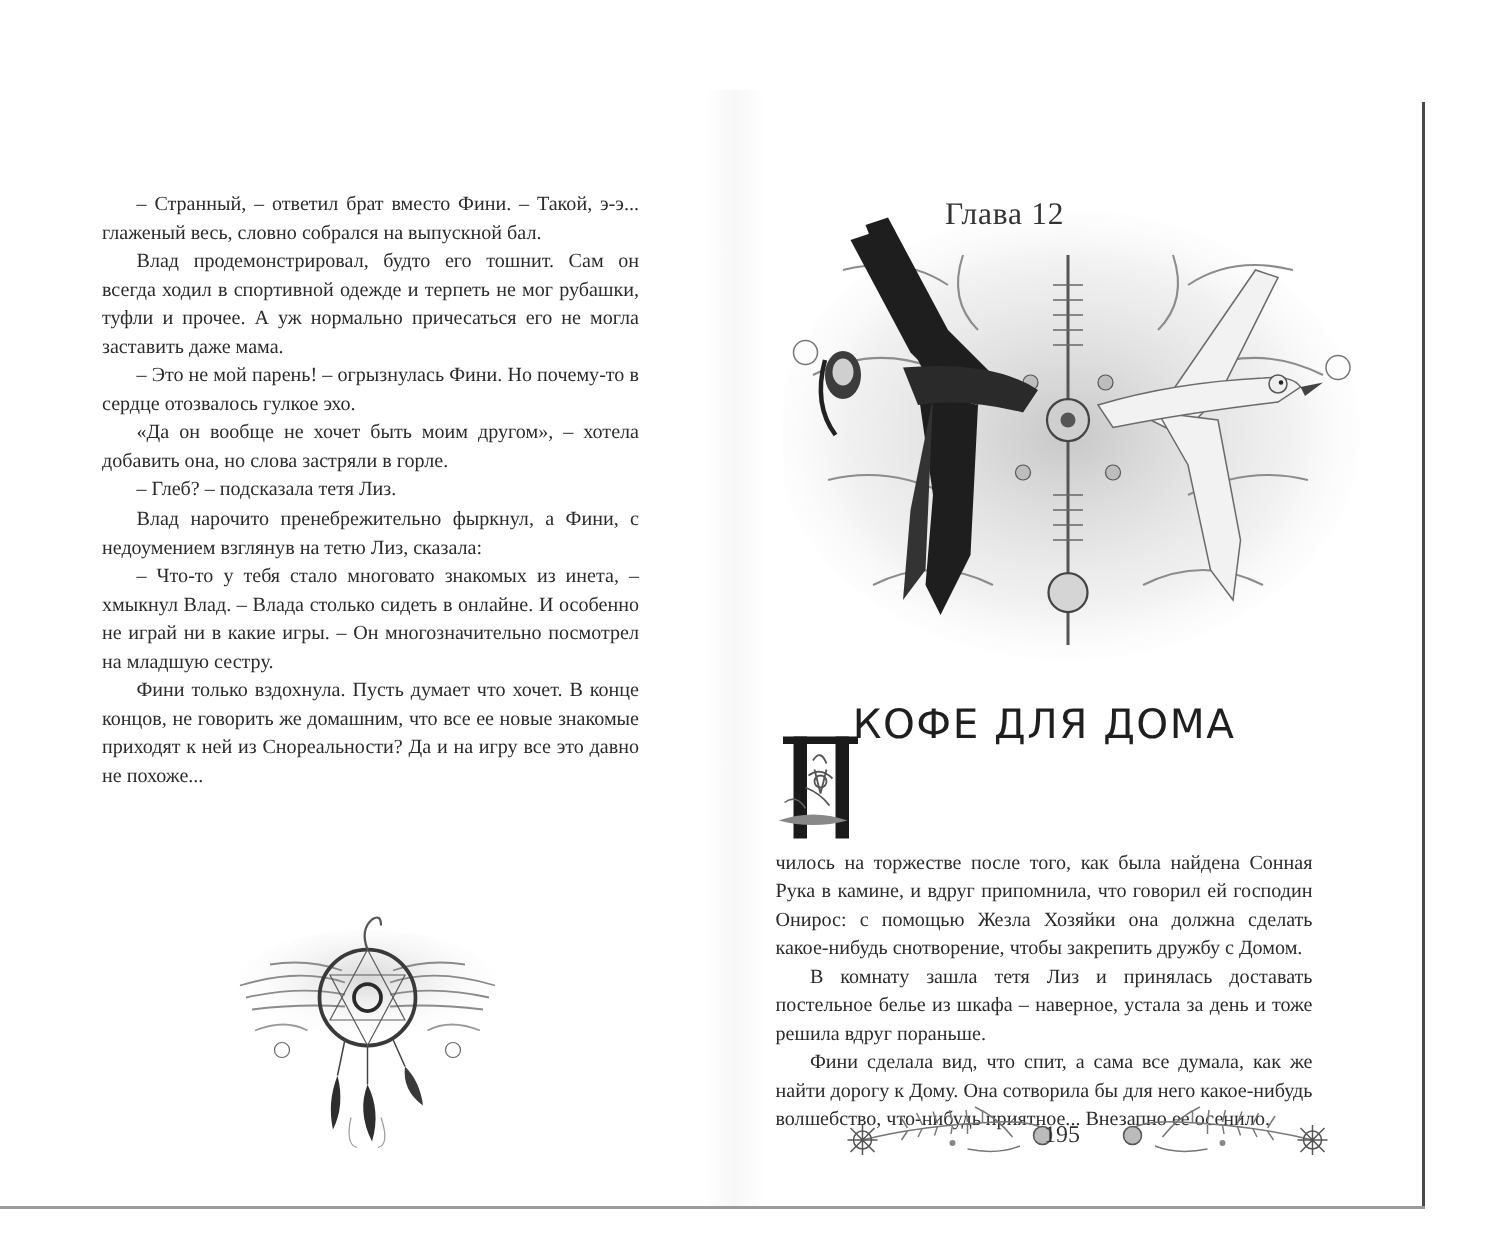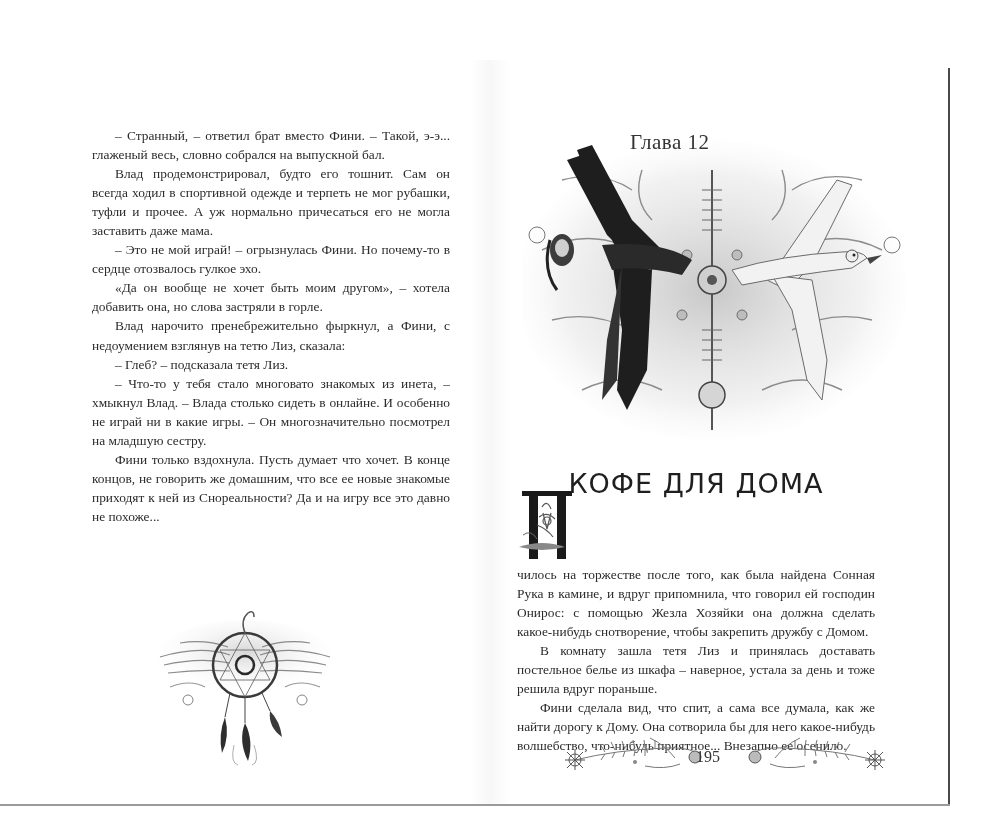--- a/index.html
+++ b/index.html
@@ -48,21 +48,21 @@
       letter-spacing: 0;
       color: #2b2b2b;
     }
     .text-block p {
       margin: 0;
       text-indent: 23px;
     }
     .text-block p.noindent { text-indent: 0; }
 
     .left-text {
-      left: 68px; top: 126px; width: 358px; margin-left: 24px;
+      left: 68px; top: 126px; width: 358px;
     }
 
     
     .chapter-number {
       position: absolute;
       left: 630px; top: 130px;
       width: 110px;
       text-align: left;
       font-size: 21px;
       color: #333;
@@ -127,24 +127,24 @@
 <body>
 
 <div class="spread">
   <div class="gutter-shadow"></div>
   <div class="right-edge"></div>
   <div class="bottom-edge"></div>
 
   <div class="text-block left-text">
     <p>– Странный, – ответил брат вместо Фини. – Такой, э-э... глаженый весь, словно собрался на выпускной бал.</p>
     <p>Влад продемонстрировал, будто его тошнит. Сам он всегда ходил в спортивной одежде и терпеть не мог рубашки, туфли и прочее. А уж нормально причесаться его не могла заставить даже мама.</p>
-    <p>– Это не мой играй! – огрызнулась Фини. Но почему-то в сердце отозвалось гулкое эхо.</p>
+    <p>– Это не мой парень! – огрызнулась Фини. Но почему-то в сердце отозвалось гулкое эхо.</p>
     <p>«Да он вообще не хочет быть моим другом», – хотела добавить она, но слова застряли в горле.</p>
+    <p>– Глеб? – подсказала тетя Лиз.</p>
     <p>Влад нарочито пренебрежительно фыркнул, а Фини, с недоумением взглянув на тетю Лиз, сказала:</p>
-    <p>– Глеб? – подсказала тетя Лиз.</p>
     <p>– Что-то у тебя стало многовато знакомых из инета, – хмыкнул Влад. – Влада столько сидеть в онлайне. И особенно не играй ни в какие игры. – Он многозначительно посмотрел на младшую сестру.</p>
     <p>Фини только вздохнула. Пусть думает что хочет. В конце концов, не говорить же домашним, что все ее новые знакомые приходят к ней из Снореальности? Да и на игру все это давно не похоже...</p>
   </div>
 
   <div class="dreamcatcher">
     <svg width="190" height="175" viewBox="0 0 190 175">
       <defs>
         <radialGradient id="dcglow" cx="50%" cy="40%" r="55%">
           <stop offset="0%" stop-color="#bdbdbd" stop-opacity="0.6"></stop>
           <stop offset="100%" stop-color="#ffffff" stop-opacity="0"></stop>

